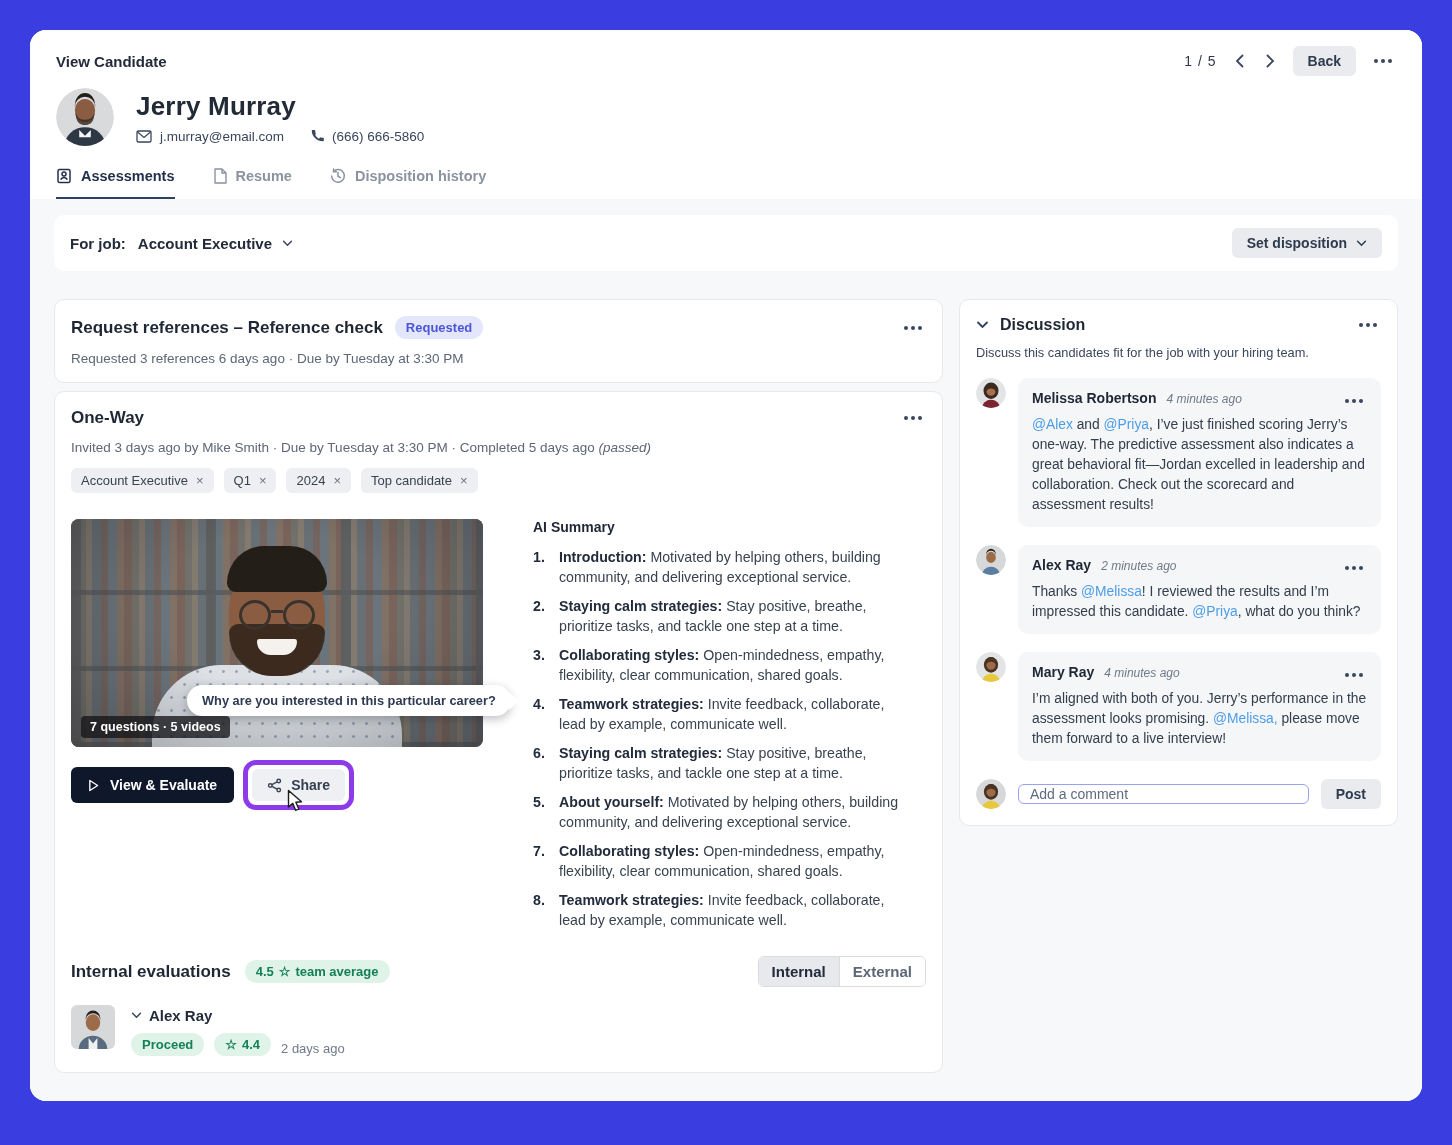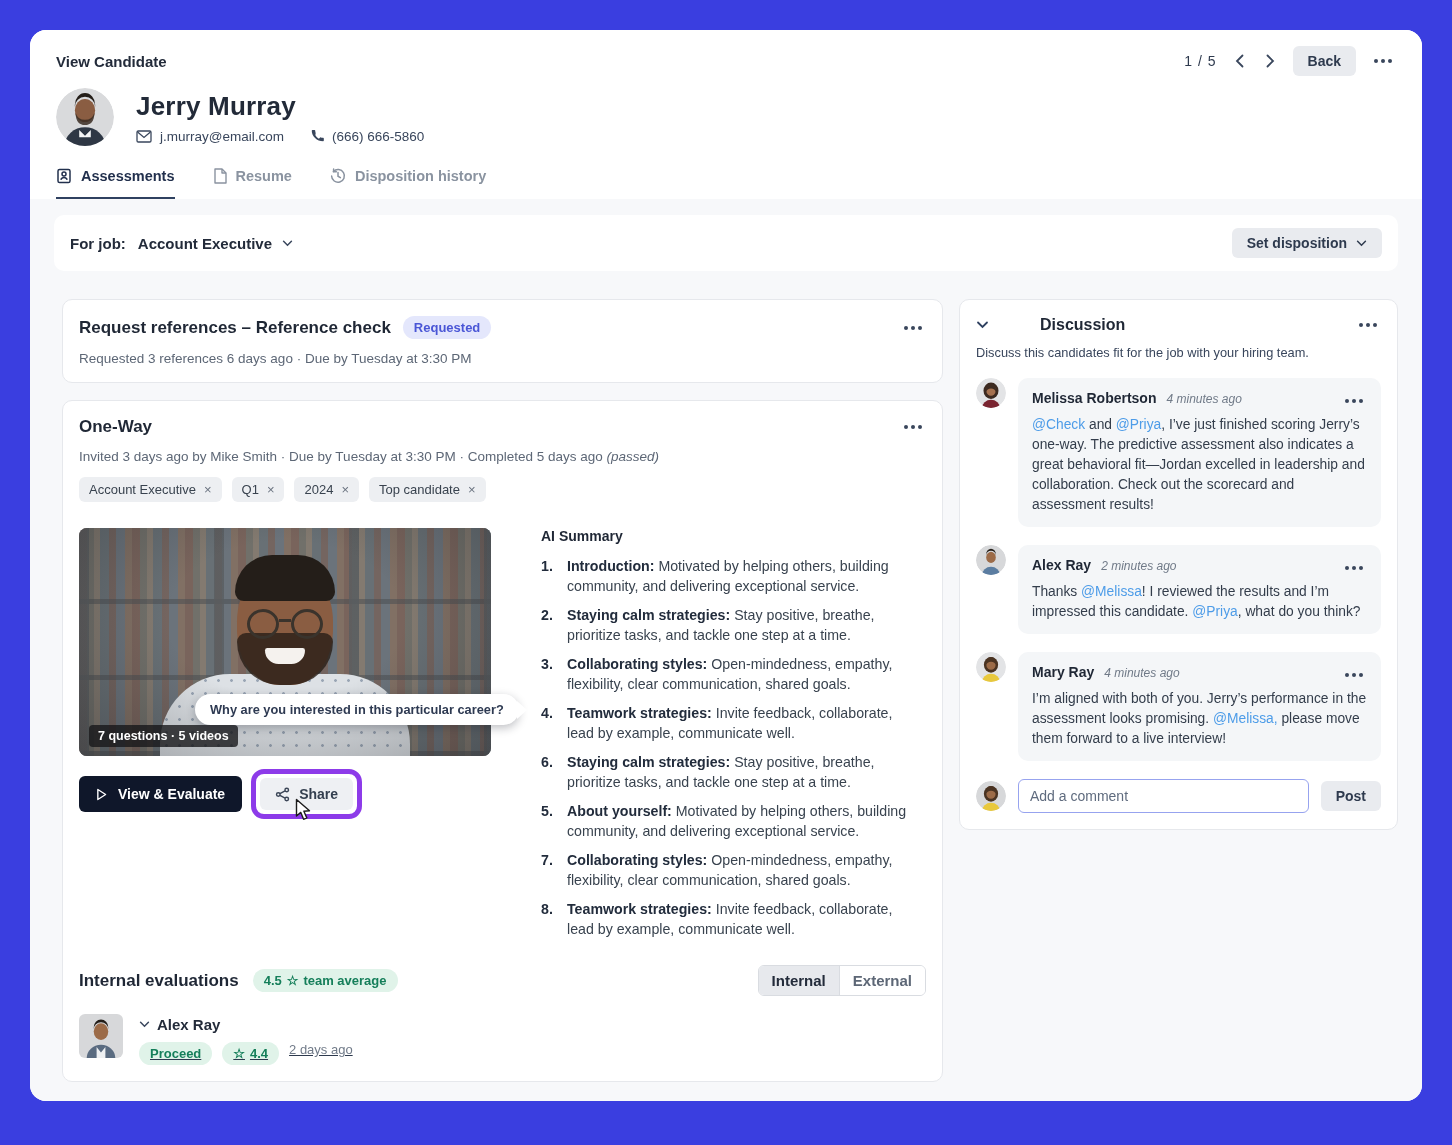--- a/index.html
+++ b/index.html
@@ -39,21 +39,21 @@
   .tabs { display:flex; gap:38px; margin-top:22px; }
   .tab { display:flex; gap:9px; align-items:center; font-size:14.5px; font-weight:700;
          color:#8a93a0; padding-bottom:13px; cursor:pointer; border-bottom:2px solid transparent; }
   .tab.active { color:#22304d; border-bottom-color:#2f4160; }
   
   .content { flex:1; background:#f7f8fa; padding:16px 24px; overflow:hidden; }
   .job-bar { background:#fff; border-radius:10px; padding:13px 16px; display:flex; align-items:center; justify-content:space-between; }
   .job-left { display:flex; align-items:center; gap:12px; font-size:15px; font-weight:700; color:#232b3a; }
   .job-select { display:flex; align-items:center; gap:10px; cursor:pointer; }
   .columns { display:flex; gap:16px; margin-top:28px; align-items:flex-start; }
-  .col-left { flex:1; min-width:0; display:flex; flex-direction:column; gap:17px;margin-left:8px; }
+  .col-left { flex:1; min-width:0; display:flex; flex-direction:column; gap:8px; }
   .col-right { width:439px; flex-shrink:0; }
   .card { background:#fff; border:1px solid #e6e8ec; border-radius:10px; }
   .card-pad { padding:16px; }
   .card-title-row { display:flex; align-items:center; gap:12px; }
   .card-title { font-size:17px; font-weight:700; color:#1f2735; }
   .badge-requested { background:#e4e7fc; color:#4a56d6; font-size:13px; font-weight:700;
     padding:4px 11px; border-radius:999px; }
   .spacer { margin-left:auto; }
   .meta { font-size:13.5px; color:#5d6776; margin-top:12px; }
   .meta .passed { font-style:italic; }
@@ -117,36 +117,36 @@
   .evals-head { display:flex; align-items:center; gap:14px; }
   .pill-green { background:#e0f3e9; color:#157f5a; font-size:13px; font-weight:700;
     padding:4px 11px; border-radius:999px; display:inline-flex; gap:5px; align-items:center; }
   .toggle { margin-left:auto; display:flex; border:1px solid #d9dce1; border-radius:6px; overflow:hidden; background:#fff; }
   .seg { padding:6px 13px; font-size:15px; font-weight:700; color:#5d6776; cursor:pointer; background:#fff; border:none; font-family:inherit; }
   .seg.active { background:#e7e9ed; color:#232b3a; }
   .seg + .seg { border-left:1px solid #d9dce1; }
   .eval-row { display:flex; gap:16px; margin-top:18px; }
   .avatar-sq { width:44px; height:44px; border-radius:6px; overflow:hidden; flex-shrink:0; }
   .eval-name-row { display:flex; align-items:center; gap:7px; font-size:15px; font-weight:700; color:#232b3a; margin-top:2px; }
-  .eval-pills { display:flex; align-items:flex-start; gap:10px; margin-top:9px;text-decoration:underline; }
+  .eval-pills { display:flex; align-items:flex-end; gap:10px; margin-top:9px; }
   .eval-time { font-size:13px; color:#707a88; }
   
   .disc-head { display:flex; align-items:center; gap:11px; }
-  .disc-title { font-size:16px; font-weight:700; color:#1f2735;margin-left:40px; }
+  .disc-title { font-size:16px; font-weight:700; color:#1f2735; }
   .disc-sub { font-size:12.8px; color:#39465c; margin-top:11px; }
   .comment { display:flex; gap:12px; margin-top:18px; align-items:flex-start; }
   .avatar-sm { width:30px; height:30px; border-radius:50%; overflow:hidden; flex-shrink:0; }
   .bubble { background:#f4f6f8; border-radius:10px; padding:12px 14px; flex:1; min-width:0; }
   .bubble-head { display:flex; align-items:baseline; gap:10px; }
   .c-name { font-size:14px; font-weight:700; color:#1f2735; }
   .c-time { font-size:12px; font-style:italic; color:#707a88; }
   .bubble-body { margin-top:8px; font-size:13.8px; line-height:20px; color:#333d4b; }
   .mention { color:#4d9ce8; }
   .composer { display:flex; gap:12px; margin-top:18px; align-items:center; }
-  .comment-input { flex:1; height:34px; border:1px solid #97a3ef; border-radius:6px; padding:0 11px;
+  .comment-input { flex:1; height:20px; border:1px solid #97a3ef; border-radius:6px; padding:0 11px;
     font-size:14px; color:#2e3a4e; font-family:inherit; outline:none; background:#fff; }
   .comment-input::placeholder { color:#5f6b7e; }
   .chev { color:#39465c; display:flex; align-items:center; }
   svg { display:block; }
 </style>
 </head>
 <body>
 
 <div class="page">
 
@@ -489,21 +489,21 @@
               <div class="bubble-head">
                 <span class="c-name">Melissa Robertson</span>
                 <span class="c-time">4 minutes ago</span>
                 <span class="dots spacer">
                     <i></i>
                     <i></i>
                     <i></i>
                   </span>
               </div>
               <div class="bubble-body">
-                <span class="mention">@Check</span><span> and </span><span class="mention">@Priya</span><span>, I’ve just finished scoring Jerry’s one-way. The predictive assessment also indicates a great behavioral fit—Jordan excelled in leadership and collaboration. Check out the scorecard and assessment results!</span>
+                <span class="mention">@Alex</span><span> and </span><span class="mention">@Priya</span><span>, I’ve just finished scoring Jerry’s one-way. The predictive assessment also indicates a great behavioral fit—Jordan excelled in leadership and collaboration. Check out the scorecard and assessment results!</span>
               </div>
             </div>
           </div>
 
           <div class="comment">
             <span class="avatar-sm">
               <svg viewBox="0 0 40 40" width="30" height="30">
                 <circle cx="20" cy="20" r="20" fill="#d7d8da"></circle>
                 <path d="M8 40 a12 11 0 0 1 24 0 Z" fill="#5b7da1"></path>
                 <ellipse cx="20" cy="16.5" rx="6.4" ry="7.4" fill="#9c6b48"></ellipse>

